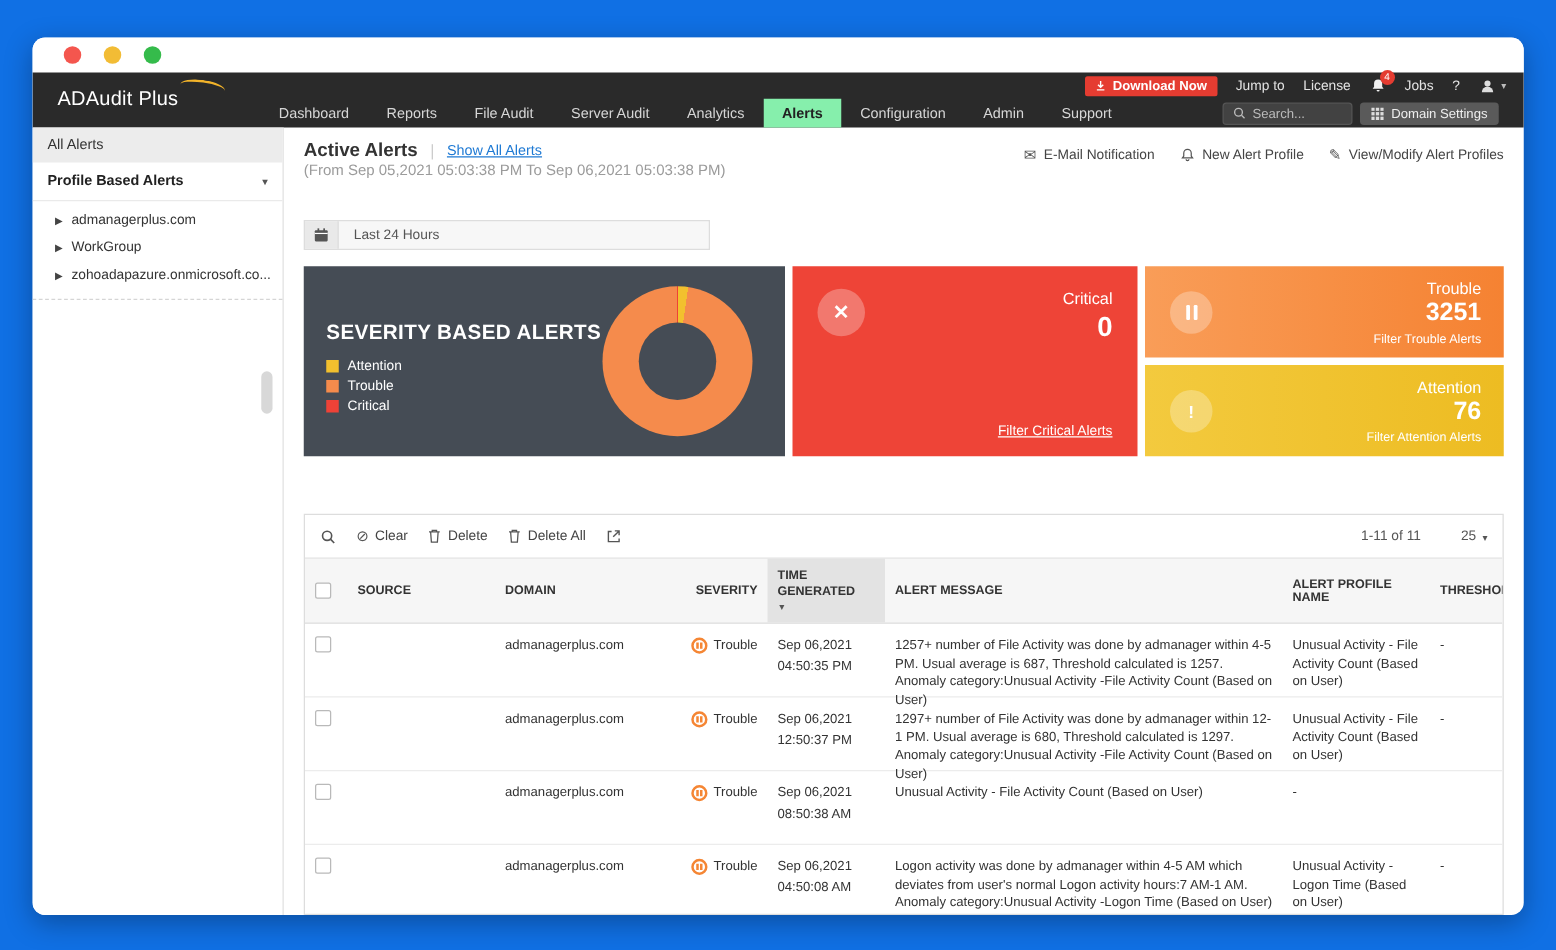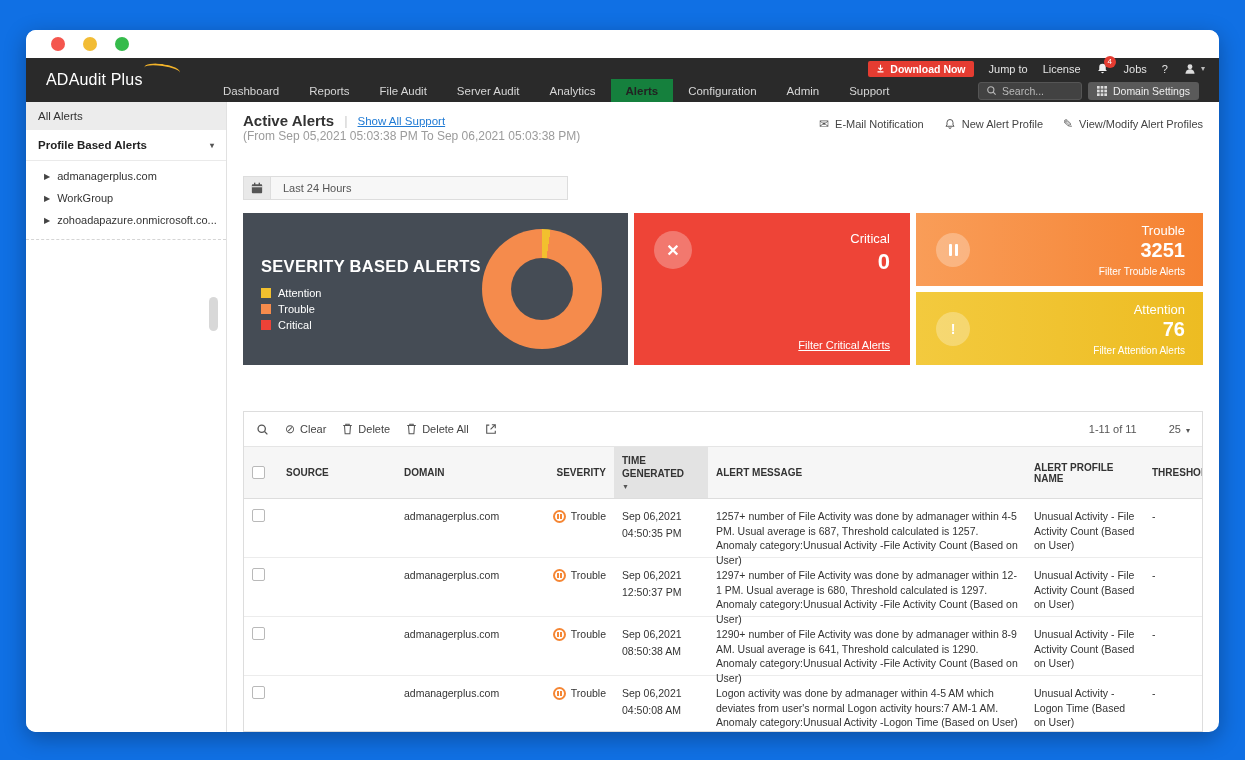--- a/index.html
+++ b/index.html
@@ -29,21 +29,21 @@
     border-top:2px solid #f2b32a; border-radius:50%; transform:rotate(8deg); }
   .topbar-right { flex:1; display:flex; flex-direction:column; }
   .utility-row { height:21px; display:flex; align-items:center; justify-content:flex-end; gap:15px; padding-right:14px; font-size:11px; }
   .utility-item { display:flex; align-items:center; gap:4px; cursor:pointer; color:#e3e3e3; }
   .download-btn { background:#e53c31; color:#fff; border-radius:2px; padding:2px 8px; display:flex; align-items:center; gap:5px; font-size:10.5px; font-weight:bold; cursor:pointer; }
   .bell-wrap { position:relative; }
   .bell-badge { position:absolute; top:-6px; right:-7px; background:#e53c31; color:#fff; font-size:8px; min-width:12px; height:12px; line-height:12px; border-radius:6px; text-align:center; padding:0 2px; }
   .caret { font-size:8px; color:#bbb; }
   .nav-row { height:23px; display:flex; align-items:stretch; font-size:11.5px; }
   .tab { padding:0 15px; display:flex; align-items:center; color:#d6d6d6; cursor:pointer; white-space:nowrap; }
-  .tab.active { background:#15803d; color:#222; font-weight:bold; }
+  .tab.active { background:#86efac; color:#222; font-weight:bold; }
   .nav-spacer { flex:1; }
   .search-box { background:#424242; border:1px solid #555; border-radius:3px; height:18px; width:104px; display:flex; align-items:center; gap:5px; padding:0 7px; align-self:center; margin-right:6px; }
   .search-box input { background:transparent; border:none; outline:none; color:#ccc; font-size:10.5px; width:70px; font-family:"Liberation Sans",sans-serif; }
   .search-box input::placeholder { color:#bbb; }
   .domain-btn { background:#5a5a5a; border-radius:3px; height:18px; display:flex; align-items:center; gap:6px; padding:0 9px; font-size:10.5px; color:#eee; align-self:center; margin-right:20px; cursor:pointer; white-space:nowrap; }
   
   .main { flex:1; display:flex; overflow:hidden; }
   .sidebar { width:201px; border-right:1px solid #e1e1e1; flex-shrink:0; position:relative; background:#fff; }
   .sidebar-header { background:#ececec; padding:8px 12px; font-size:11.5px; color:#333; }
   .sidebar-group { display:flex; justify-content:space-between; align-items:center; padding:9px 12px; font-size:11.5px; font-weight:bold; color:#222; border-bottom:1px solid #eaeaea; cursor:pointer; }
@@ -231,21 +231,21 @@
       <div class="sidebar-handle"></div>
     </div>
 
     <div class="content">
 
       <div class="page-header">
         <div>
           <div class="title-row">
             <span class="page-title">Active Alerts</span>
             <span class="title-sep">|</span>
-            <span class="show-all">Show All Support</span>
+            <span class="show-all">Show All Alerts</span>
           </div>
           <div class="subtitle">(From Sep 05,2021 05:03:38 PM To Sep 06,2021 05:03:38 PM)</div>
         </div>
         <div class="header-actions">
           <span class="action-link">
             <span class="glyph-icon">✉</span>
             <span>E-Mail Notification</span>
           </span>
           <span class="action-link">
             <svg width="12" height="12" viewBox="0 0 16 16">
@@ -436,21 +436,20 @@
                 <i></i>
               </span>
             <span>Trouble</span>
           </div>
           <div class="cell">
             <span class="time-lines">
                 <span>Sep 06,2021</span>
                 <span>08:50:38 AM</span>
               </span>
           </div>
-          <div class="cell msg">1290+ number of File Activity was done by admanager within 8-9 AM. Usual average is 641, Threshold calculated is 1290. Anomaly category:Unusual Activity -File Activity Count (Based on User)</div>
           <div class="cell">Unusual Activity - File Activity Count (Based on User)</div>
           <div class="cell">-</div>
         </div>
 
         <div class="trow grid-cols">
           <div class="cell">
               <span class="checkbox"></span>
             </div>
           <div class="cell"></div>
           <div class="cell">admanagerplus.com</div>

